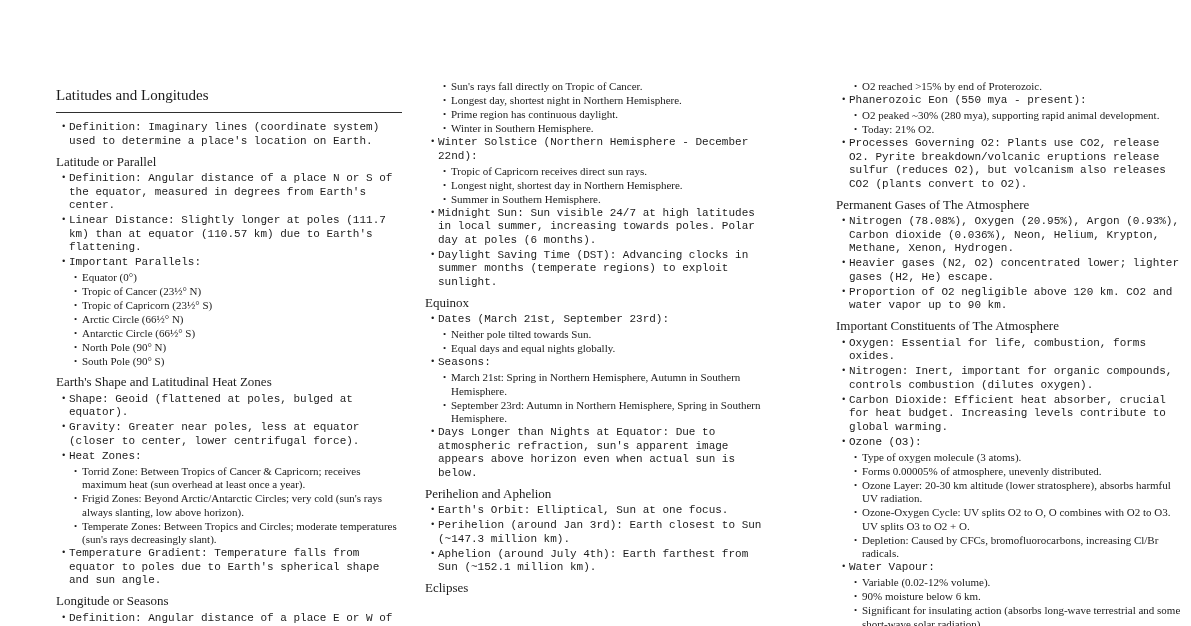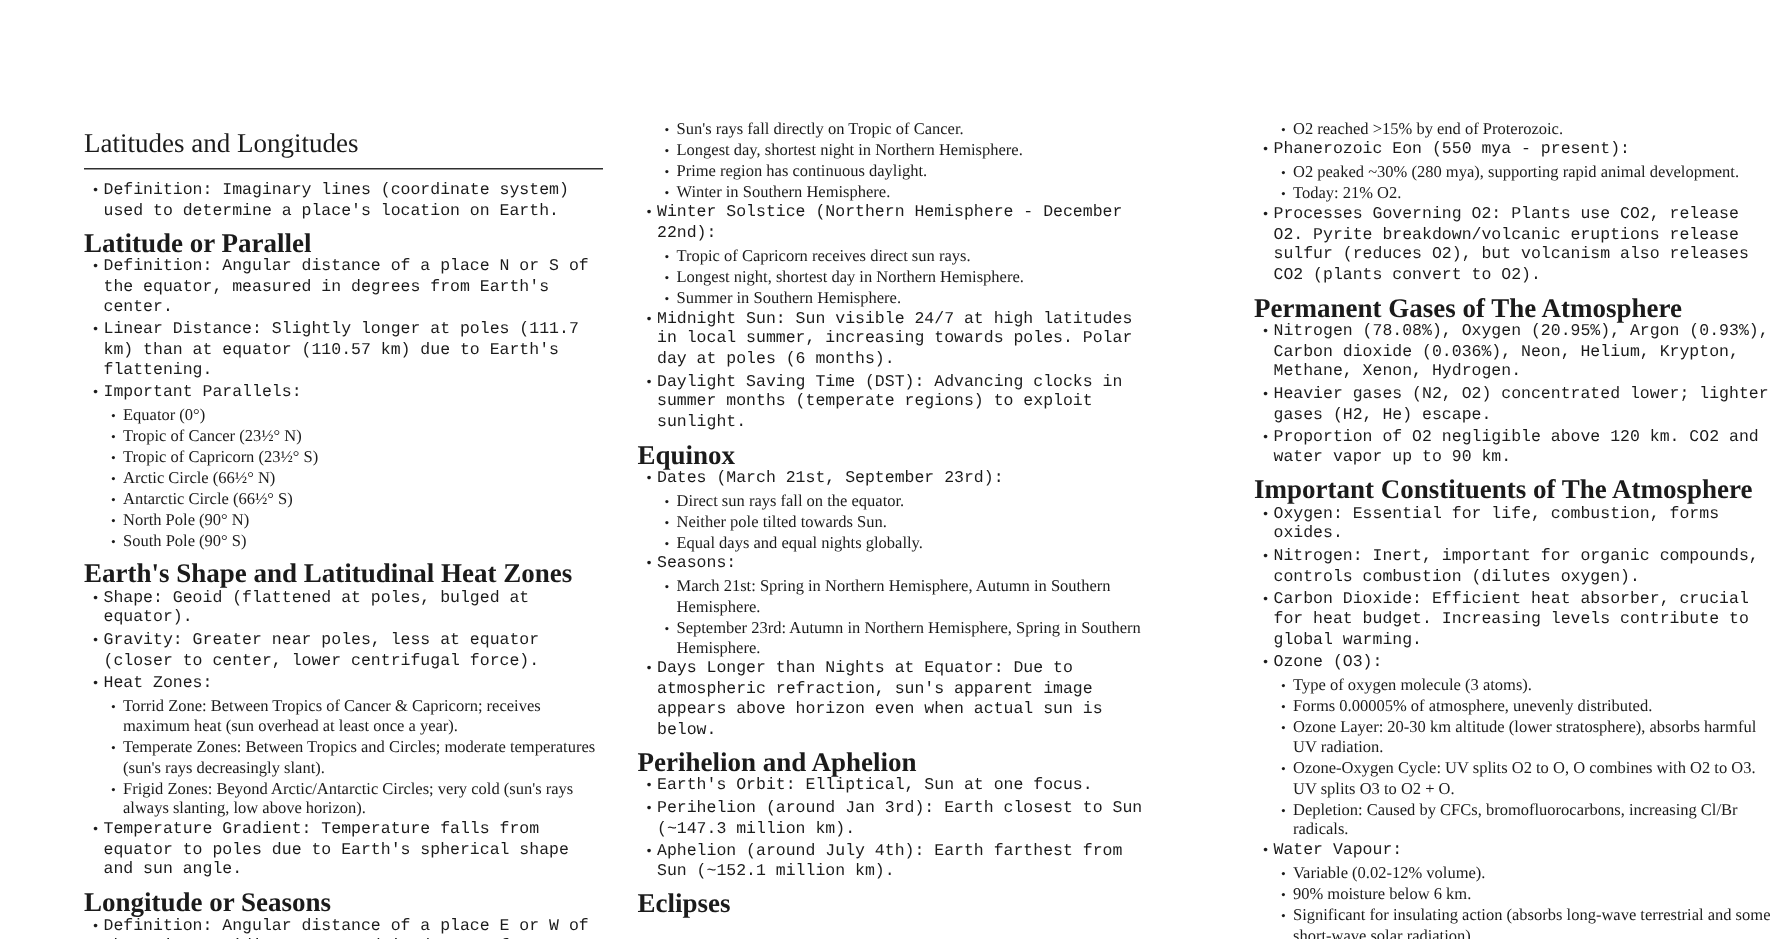--- a/index.html
+++ b/index.html
@@ -23,33 +23,32 @@
     top: 80px;
     width: 346px;
     font-size: 11px;
     line-height: 13.5px;
   }
   .col-left   { left: 56px;  }
   .col-middle { left: 425px; }
   .col-right  { left: 836px; }
 
   .h1 {
-    font-size: 18px;
+    font-size: 15px;
     line-height: 19px;
     margin-top: 6px;
     padding-bottom: 7px;
     border-bottom: 1.5px solid #2f2f2f;
     margin-bottom: 8px;
   }
   .h2 {
-    font-size: 18px;
+    font-size: 13px;
     line-height: 16px;
     margin-top: 5.5px;
     margin-bottom: 2.5px;
-    font-weight: bold;
   }
   .b1, .b2 {
     position: relative;
   }
   .b1 {
     padding-left: 13px;
     margin-bottom: 1.5px;
     font-family: Liberation Mono, monospace;
   }
   .b1::before {
@@ -86,41 +85,40 @@
       <div class="b2">Tropic of Capricorn (23½° S)</div>
       <div class="b2">Arctic Circle (66½° N)</div>
       <div class="b2">Antarctic Circle (66½° S)</div>
       <div class="b2">North Pole (90° N)</div>
       <div class="b2">South Pole (90° S)</div>
       <div class="h2">Earth's Shape and Latitudinal Heat Zones</div>
       <div class="b1">Shape: Geoid (flattened at poles, bulged at equator).</div>
       <div class="b1">Gravity: Greater near poles, less at equator (closer to center, lower centrifugal force).</div>
       <div class="b1">Heat Zones:</div>
       <div class="b2">Torrid Zone: Between Tropics of Cancer &amp; Capricorn; receives maximum heat (sun overhead at least once a year).</div>
+      <div class="b2">Frigid Zones: Beyond Arctic/Antarctic Circles; very cold (sun's rays always slanting, low above horizon).</div>
       <div class="b2">Temperate Zones: Between Tropics and Circles; moderate temperatures (sun's rays decreasingly slant).</div>
-      <div class="b2">Frigid Zones: Beyond Arctic/Antarctic Circles; very cold (sun's rays always slanting, low above horizon).</div>
       <div class="b1">Temperature Gradient: Temperature falls from equator to poles due to Earth's spherical shape and sun angle.</div>
       <div class="h2">Longitude or Seasons</div>
       <div class="b1">Definition: Angular distance of a place E or W of the Prime Meridian, measured in degrees from Earth's center.</div>
       <div class="b1">Representation: Semi-circles from pole to pole, passing through the equator.</div>
     </div>
   <div class="col col-middle">
       <div class="b2">Sun's rays fall directly on Tropic of Cancer.</div>
       <div class="b2">Longest day, shortest night in Northern Hemisphere.</div>
       <div class="b2">Prime region has continuous daylight.</div>
       <div class="b2">Winter in Southern Hemisphere.</div>
       <div class="b1">Winter Solstice (Northern Hemisphere - December 22nd):</div>
       <div class="b2">Tropic of Capricorn receives direct sun rays.</div>
       <div class="b2">Longest night, shortest day in Northern Hemisphere.</div>
       <div class="b2">Summer in Southern Hemisphere.</div>
       <div class="b1">Midnight Sun: Sun visible 24/7 at high latitudes in local summer, increasing towards poles. Polar day at poles (6 months).</div>
       <div class="b1">Daylight Saving Time (DST): Advancing clocks in summer months (temperate regions) to exploit sunlight.</div>
       <div class="h2">Equinox</div>
       <div class="b1">Dates (March 21st, September 23rd):</div>
-      <div class="b2">Direct sun rays fall on the equator.</div>
       <div class="b2">Neither pole tilted towards Sun.</div>
       <div class="b2">Equal days and equal nights globally.</div>
       <div class="b1">Seasons:</div>
       <div class="b2">March 21st: Spring in Northern Hemisphere, Autumn in Southern Hemisphere.</div>
       <div class="b2">September 23rd: Autumn in Northern Hemisphere, Spring in Southern Hemisphere.</div>
       <div class="b1">Days Longer than Nights at Equator: Due to atmospheric refraction, sun's apparent image appears above horizon even when actual sun is below.</div>
       <div class="h2">Perihelion and Aphelion</div>
       <div class="b1">Earth's Orbit: Elliptical, Sun at one focus.</div>
       <div class="b1">Perihelion (around Jan 3rd): Earth closest to Sun (~147.3 million km).</div>
       <div class="b1">Aphelion (around July 4th): Earth farthest from Sun (~152.1 million km).</div>

